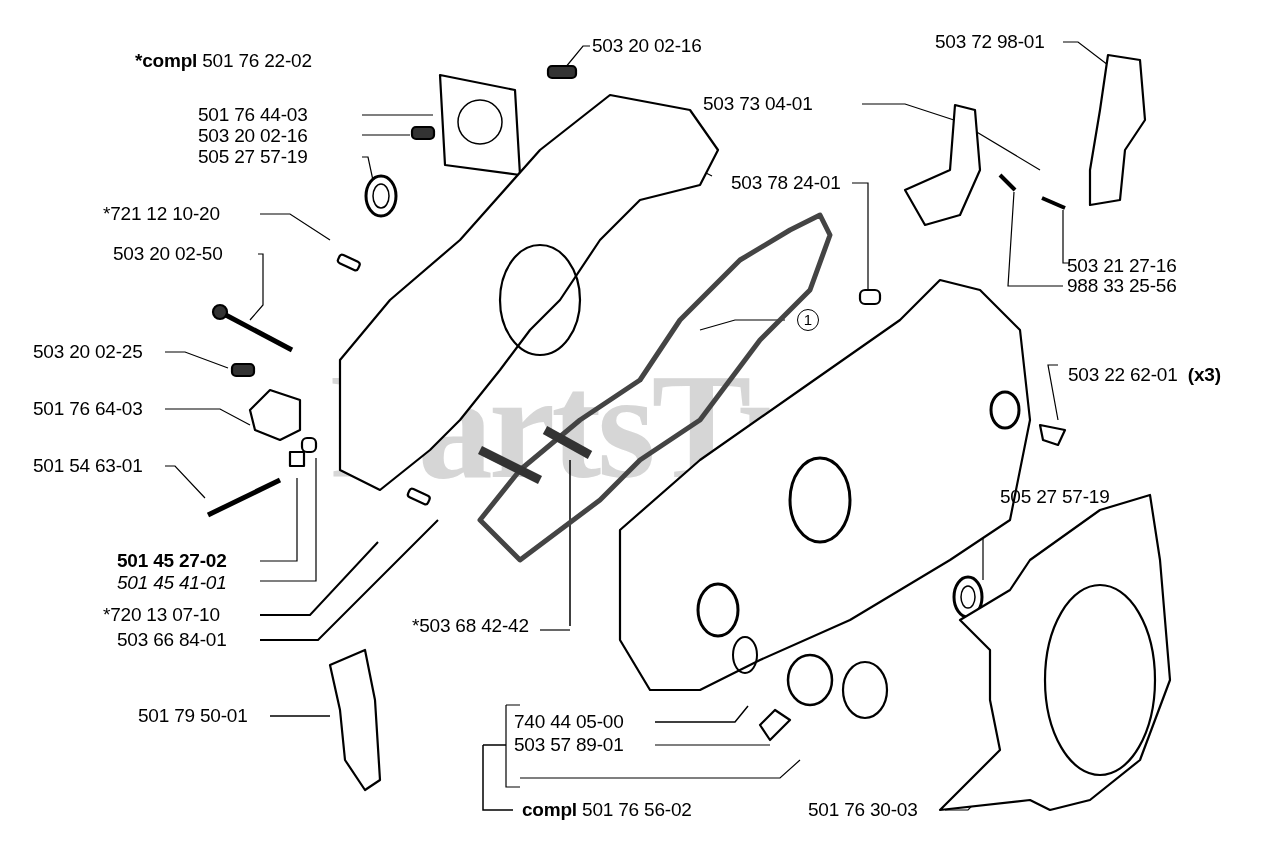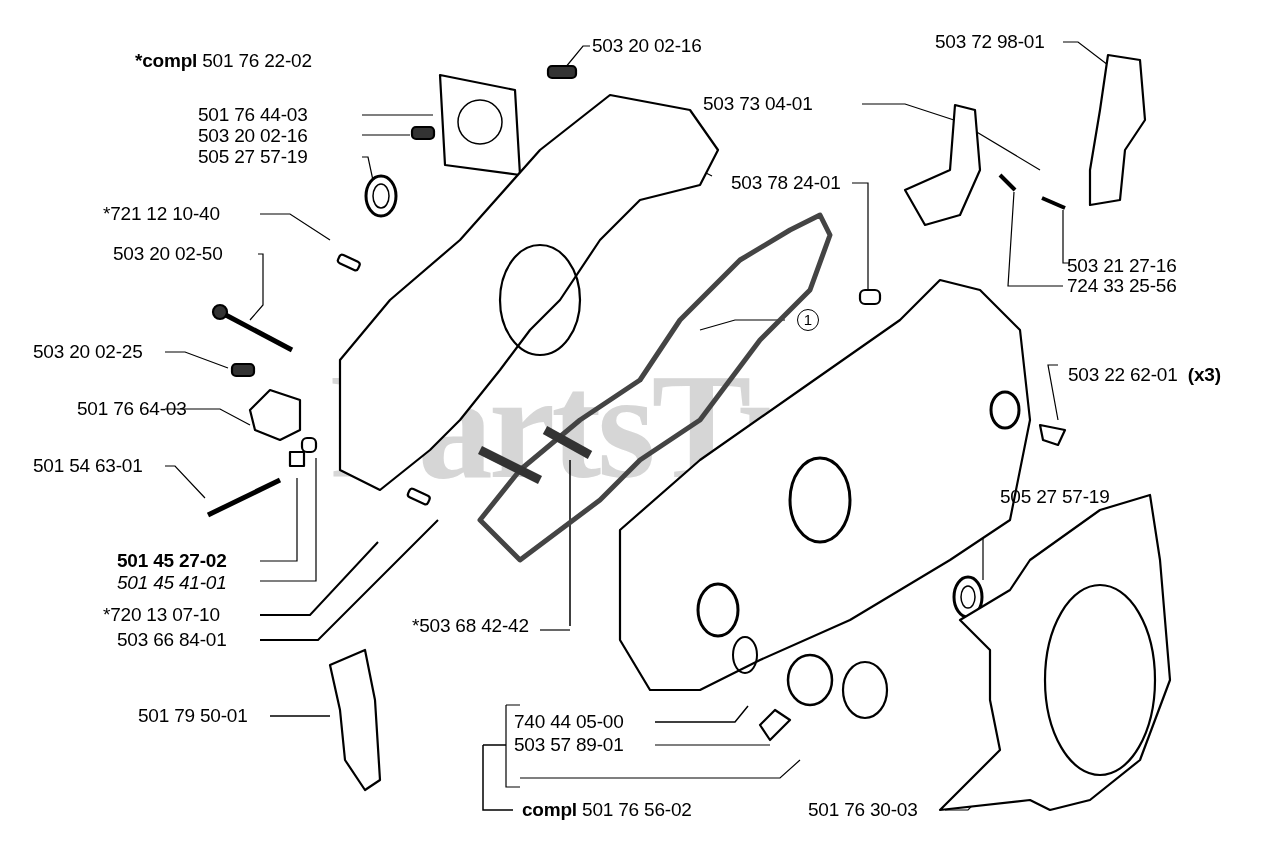--- a/index.html
+++ b/index.html
@@ -120,29 +120,29 @@
   <div class="lbl" style="left:135px;top:50px;">
     <b>*compl</b> <span>501 76 22-02</span>
   </div>
   <div class="lbl" style="left:198px;top:104px;">501 76 44-03</div>
   <div class="lbl" style="left:198px;top:125px;">503 20 02-16</div>
   <div class="lbl" style="left:198px;top:146px;">505 27 57-19</div>
   <div class="lbl" style="left:592px;top:35px;">503 20 02-16</div>
   <div class="lbl" style="left:935px;top:31px;">503 72 98-01</div>
   <div class="lbl" style="left:703px;top:93px;">503 73 04-01</div>
   <div class="lbl" style="left:731px;top:172px;">503 78 24-01</div>
-  <div class="lbl" style="left:103px;top:203px;">*721 12 10-40</div>
+  <div class="lbl" style="left:103px;top:203px;">*721 12 10-20</div>
   <div class="lbl" style="left:113px;top:243px;">503 20 02-50</div>
   <div class="lbl" style="left:1067px;top:255px;">503 21 27-16</div>
-  <div class="lbl" style="left:1067px;top:275px;">724 33 25-56</div>
+  <div class="lbl" style="left:1067px;top:275px;">988 33 25-56</div>
   <div class="lbl" style="left:1068px;top:364px;">
     <span>503 22 62-01</span>&nbsp;&nbsp;<b>(x3)</b>
   </div>
   <div class="lbl" style="left:33px;top:341px;">503 20 02-25</div>
-  <div class="lbl" style="left:33px;top:398px;margin-left:44px;">501 76 64-03</div>
+  <div class="lbl" style="left:33px;top:398px;">501 76 64-03</div>
   <div class="lbl" style="left:33px;top:455px;">501 54 63-01</div>
   <div class="lbl" style="left:1000px;top:486px;">505 27 57-19</div>
   <div class="lbl" style="left:117px;top:550px;font-weight:bold;">501 45 27-02</div>
   <div class="lbl" style="left:117px;top:572px;font-style:italic;">501 45 41-01</div>
   <div class="lbl" style="left:103px;top:604px;text-align:right;">*720 13 07-10</div>
   <div class="lbl" style="left:117px;top:629px;">503 66 84-01</div>
   <div class="lbl" style="left:392px;top:615px;margin-left:20px;">*503 68 42-42</div>
   <div class="lbl" style="left:138px;top:705px;">501 79 50-01</div>
   <div class="lbl" style="left:514px;top:711px;">740 44 05-00</div>
   <div class="lbl" style="left:514px;top:734px;">503 57 89-01</div>

